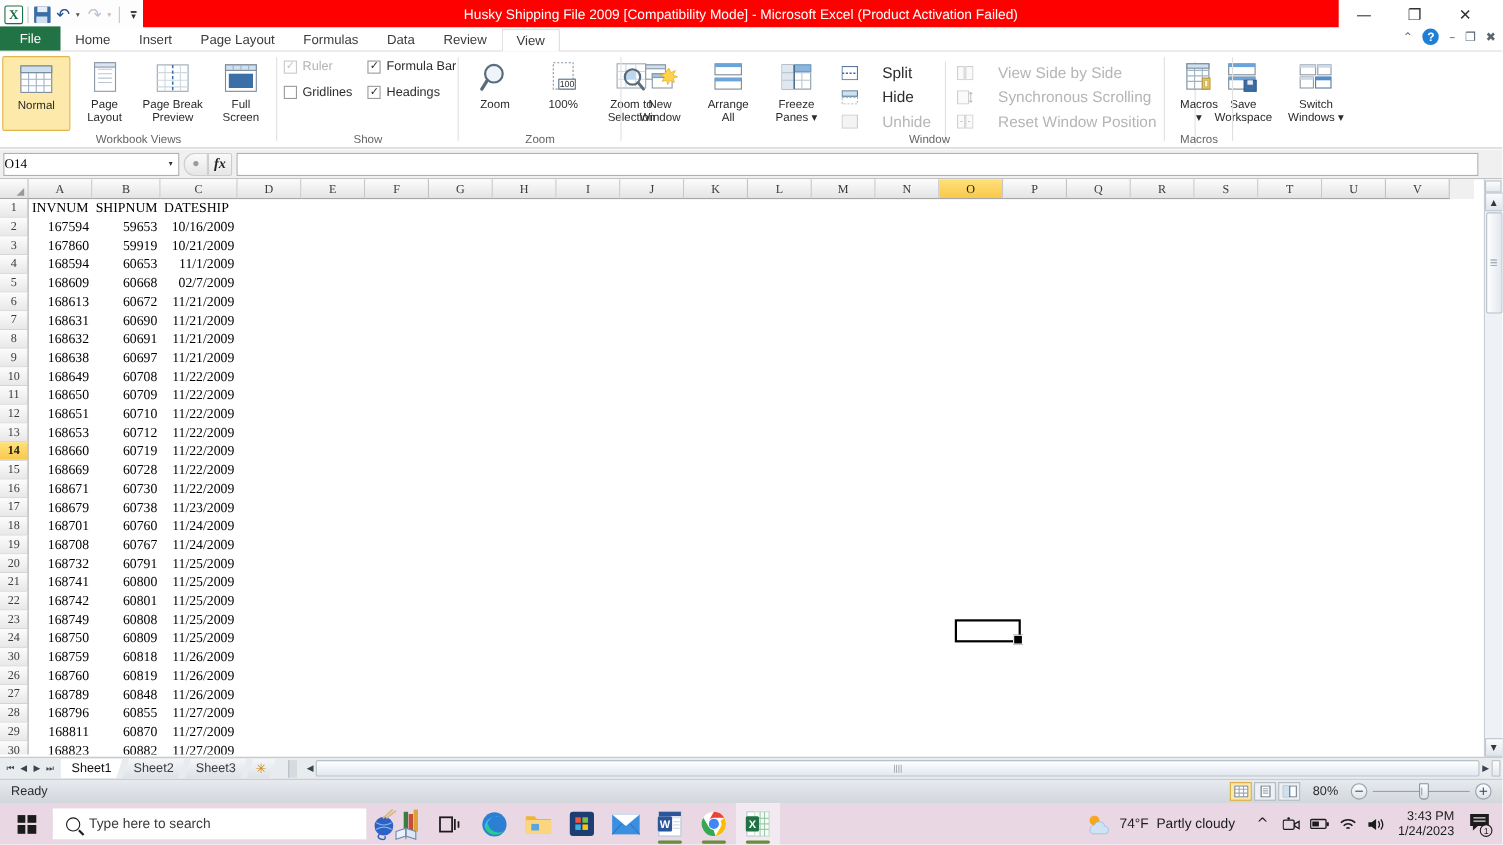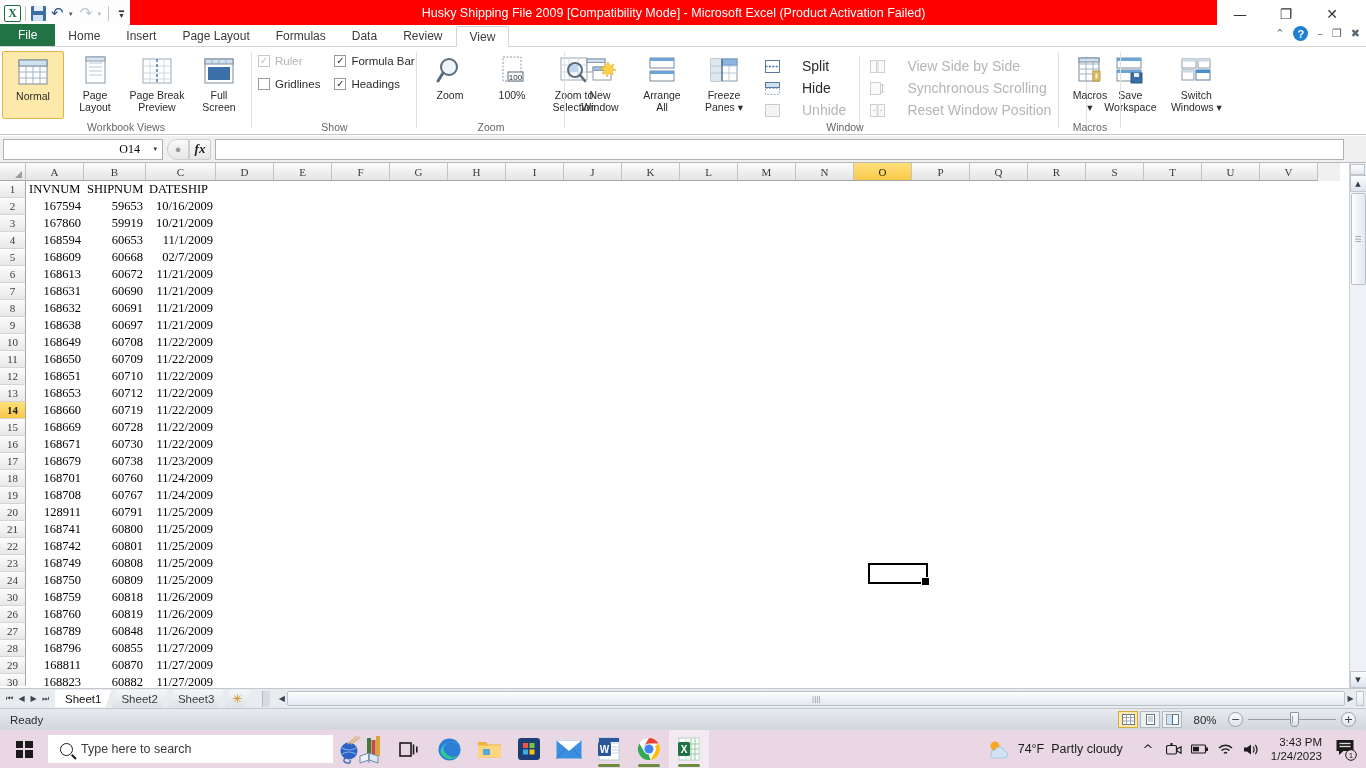--- a/index.html
+++ b/index.html
@@ -125,21 +125,21 @@
     position: absolute; left: 0; top: 136px; width: 1366px; height: 27px;
     background: #f0f0f0; display: flex; align-items: center;
     border-bottom: 1px solid #b8b8b8;
   }
   #namebox {
     width: 160px; height: 21px; margin-left: 3px; background: #fff;
     border: 1px solid #b0b0b0; display: flex; align-items: center;
     font-size: 12px; color: #000; position: relative;
     font-family: "Liberation Serif", serif;
   }
-  #nameboxval { flex: 1; text-align: right; padding-right: 22px; }
+  #nameboxval { flex: 1; text-align: left; padding-right: 22px; }
   #nameboxcaret { position:absolute; right: 5px; font-size: 7px; color: #333; }
   #fxgroup { display: flex; align-items: center; gap: 0; margin-left: 4px; }
   .fxbtn {
     width: 22px; height: 21px; display: flex; align-items: center; justify-content: center;
     font-size: 11px; color: #9a9a9a; background: linear-gradient(#fafafa,#e6e6e6);
     border: 1px solid #cdcdcd;
   }
   .fxbtn.first { border-radius: 10px 0 0 10px; }
   .fxbtn.fx { color: #222; font-style: italic; font-weight: bold; font-family:"Liberation Serif",serif; font-size: 13px; border-radius: 0 2px 2px 0;}
   #fbinput {
@@ -1195,21 +1195,21 @@
         <div class="cell num" style="width: 58px;"></div>
         <div class="cell num" style="width: 58px;"></div>
         <div class="cell num" style="width: 58px;"></div>
         <div class="cell num" style="width: 58px;"></div>
         <div class="cell num" style="width: 58px;"></div>
         <div class="cell num" style="width: 58px;"></div>
         <div class="cell num" style="width: 58px;"></div>
       </div>
       <div class="row">
         <div class="rh">20</div>
-        <div class="cell num" style="width: 58px;">128911</div>
+        <div class="cell num" style="width: 58px;">168732</div>
         <div class="cell num" style="width: 62px;">60791</div>
         <div class="cell num" style="width: 70px;">11/25/2009</div>
         <div class="cell num" style="width: 58px;"></div>
         <div class="cell num" style="width: 58px;"></div>
         <div class="cell num" style="width: 58px;"></div>
         <div class="cell num" style="width: 58px;"></div>
         <div class="cell num" style="width: 58px;"></div>
         <div class="cell num" style="width: 58px;"></div>
         <div class="cell num" style="width: 58px;"></div>
         <div class="cell num" style="width: 58px;"></div>

